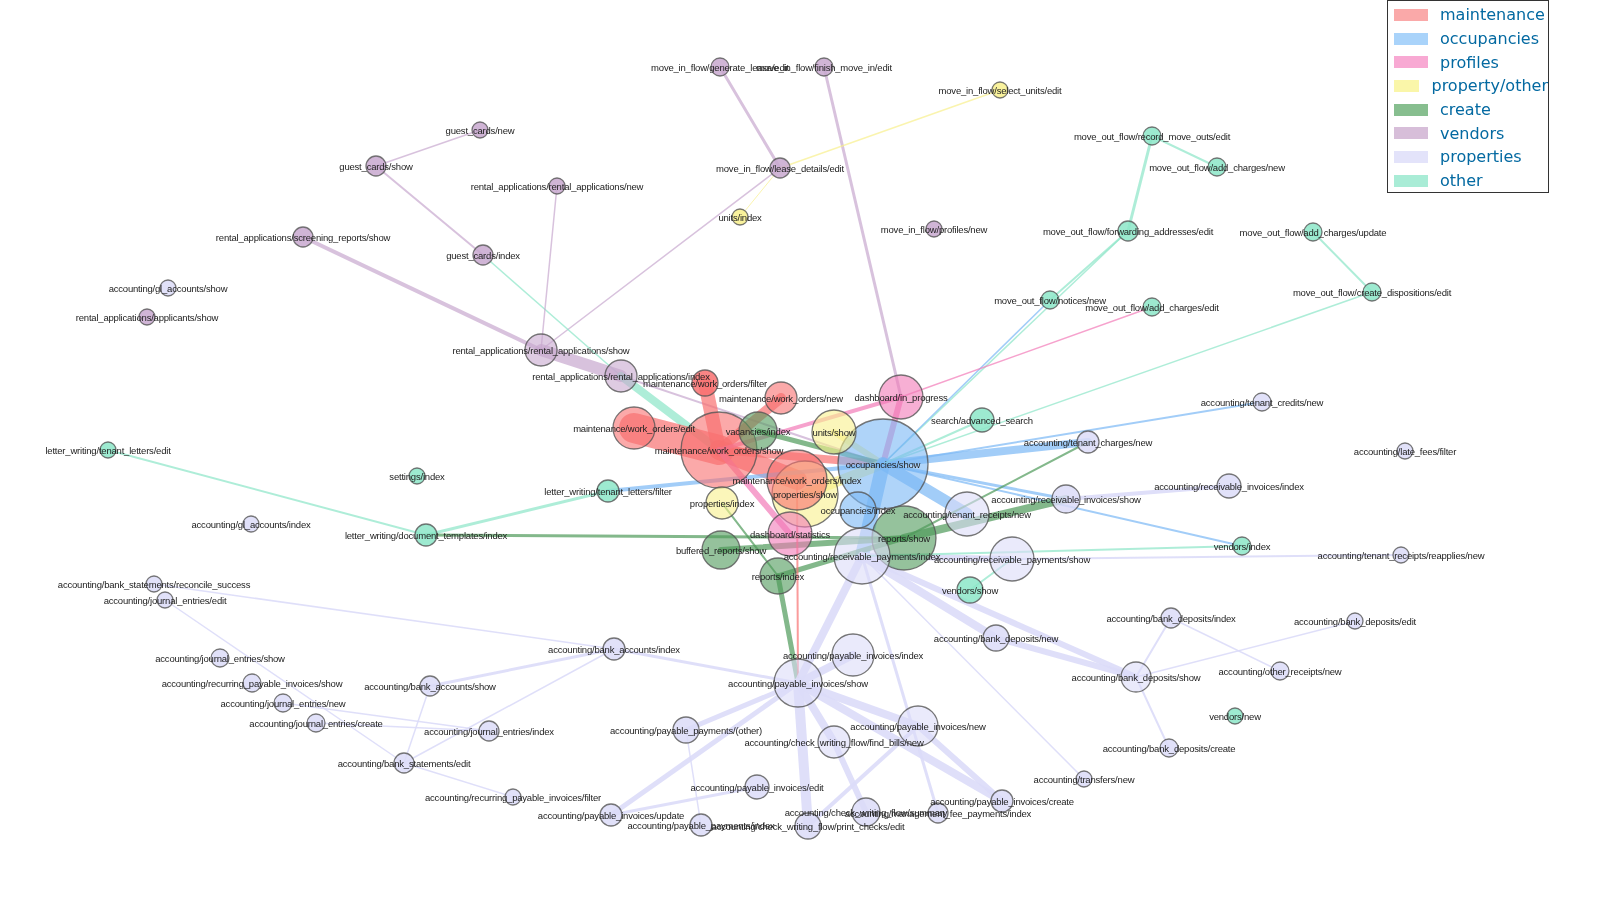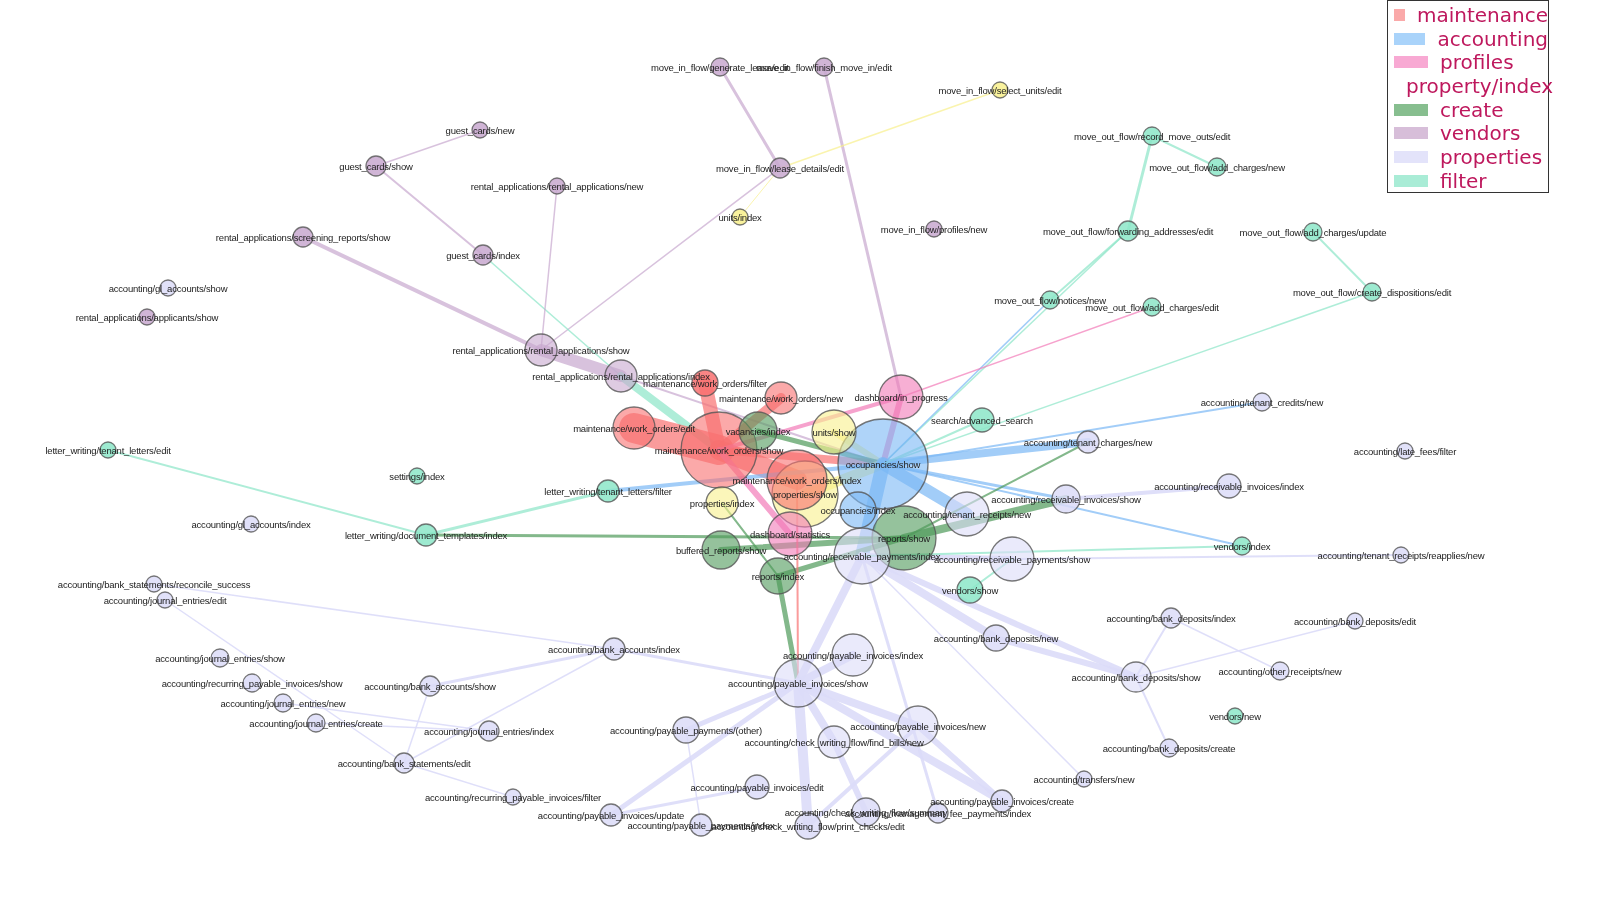--- a/index.html
+++ b/index.html
@@ -2,21 +2,21 @@
 <html><head>
 <meta charset="utf-8">
 <style>
   html, body { margin: 0; padding: 0; background: #ffffff; }
   body { width: 1600px; height: 902px; overflow: hidden; position: relative; font-family: "Liberation Sans", sans-serif; }
   #graph { position: absolute; left: 0; top: 0; width: 1600px; height: 902px; }
   .node-label { font-family: "Liberation Sans", sans-serif; font-size: 9.5px; fill: #222; letter-spacing: -0.2px; }
   .legend { position: absolute; left: 1387px; top: 0px; width: 162px; height: 193px; border: 1.5px solid #333; background: #fff; box-sizing: border-box; padding: 2px 0 0 0; }
   .legend-item { display: flex; align-items: center; height: 23.7px; }
   .legend-swatch { width: 34px; height: 12px; margin-left: 6px; margin-right: 12px; opacity: 0.75; }
-  .legend-label { font-family: "DejaVu Sans", sans-serif; font-size: 20px; color: #be185d; }
+  .legend-label { font-family: "DejaVu Sans", sans-serif; font-size: 16px; color: #0369a1; }
 </style>
 </head>
 <body>
 
 <svg id="graph" viewBox="0 0 1600 902" xmlns="http://www.w3.org/2000/svg">
   <g id="edges">
       <line x1="720" y1="67" x2="780" y2="168" stroke="#c8a8cf" stroke-width="3" stroke-opacity="0.7" stroke-linecap="round"></line>
       <line x1="824" y1="67" x2="901" y2="397" stroke="#c8a8cf" stroke-width="3" stroke-opacity="0.7" stroke-linecap="round"></line>
       <line x1="1000" y1="90" x2="780" y2="168" stroke="#f8f08c" stroke-width="1.5" stroke-opacity="0.7" stroke-linecap="round"></line>
       <line x1="780" y1="168" x2="541" y2="350" stroke="#c8a8cf" stroke-width="1.5" stroke-opacity="0.7" stroke-linecap="round"></line>
@@ -281,39 +281,39 @@
     </g>
 </svg>
 
 <div class="legend">
   <div class="legend-item">
     <span class="legend-swatch" style="background: rgb(248, 140, 140);"></span>
     <span class="legend-label">maintenance</span>
   </div>
   <div class="legend-item">
     <span class="legend-swatch" style="background: rgb(140, 196, 248);"></span>
-    <span class="legend-label">accounting</span>
+    <span class="legend-label">occupancies</span>
   </div>
   <div class="legend-item">
     <span class="legend-swatch" style="background: rgb(245, 140, 196);"></span>
     <span class="legend-label">profiles</span>
   </div>
   <div class="legend-item">
     <span class="legend-swatch" style="background: rgb(248, 243, 140);"></span>
-    <span class="legend-label">property/index</span>
+    <span class="legend-label">property/other</span>
   </div>
   <div class="legend-item">
     <span class="legend-swatch" style="background: rgb(95, 168, 106);"></span>
     <span class="legend-label">create</span>
   </div>
   <div class="legend-item">
     <span class="legend-swatch" style="background: rgb(201, 168, 204);"></span>
     <span class="legend-label">vendors</span>
   </div>
   <div class="legend-item">
     <span class="legend-swatch" style="background: rgb(217, 217, 248);"></span>
     <span class="legend-label">properties</span>
   </div>
   <div class="legend-item">
     <span class="legend-swatch" style="background: rgb(140, 230, 200);"></span>
-    <span class="legend-label">filter</span>
+    <span class="legend-label">other</span>
   </div>
 </div>
 
 </body></html>

